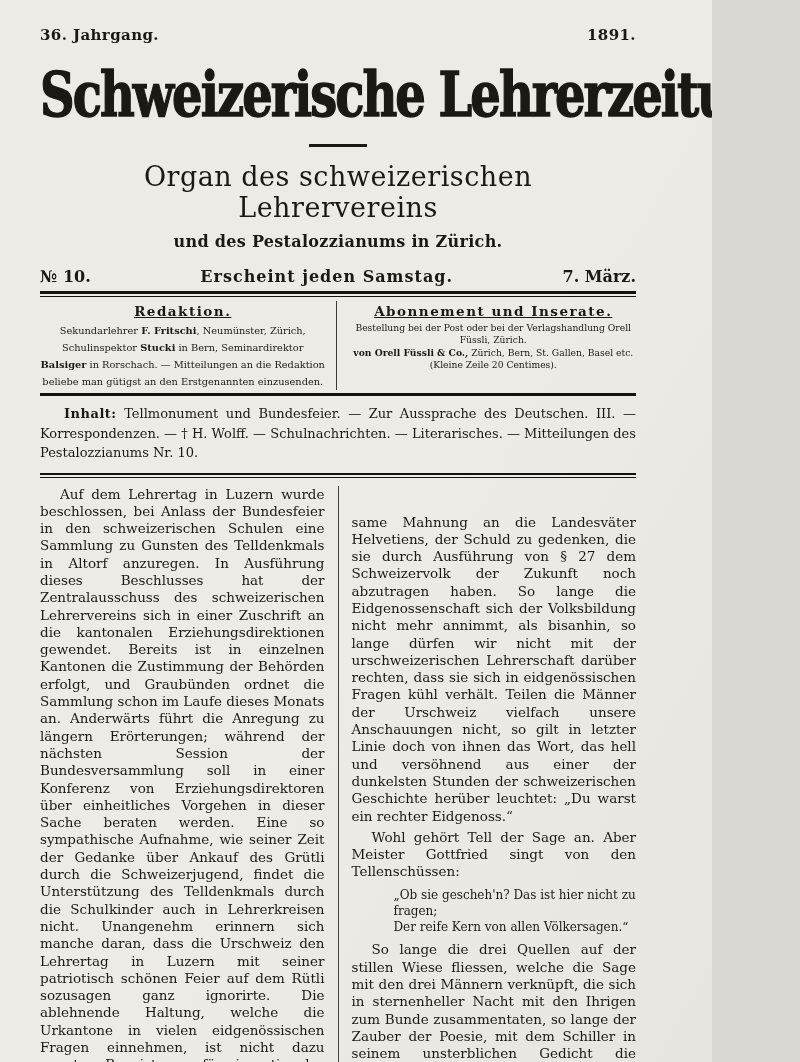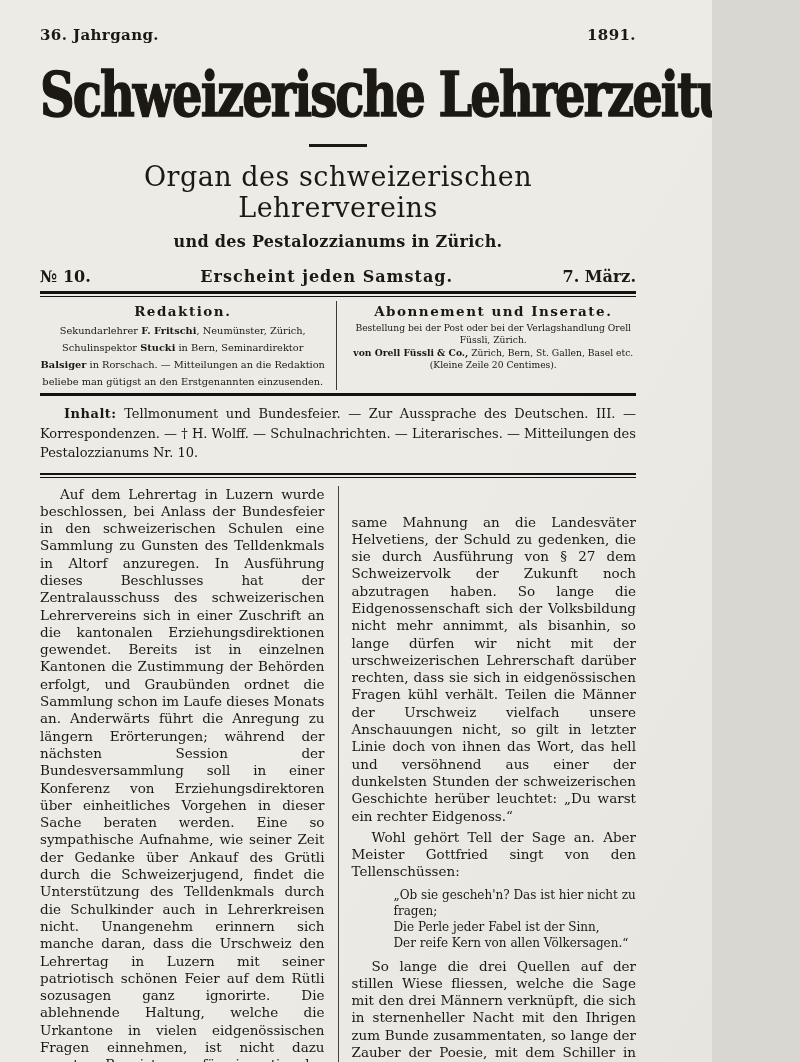--- a/index.html
+++ b/index.html
@@ -57,21 +57,21 @@
 
   .rule-thick { border:0; border-top:3.5px solid #15130f; margin:0; }
   .rule-thin  { border:0; border-top:1.5px solid #15130f; margin:0; }
   .mt2 { margin-top:2px; } .mt5 { margin-top:5px; }
 
   
   .info-table { display:flex; padding:4px 0 3px 0; }
   .info-cell { width:50%; text-align:center; }
   .info-cell.left  { padding-right:10px; border-right:1px solid #3c3a34; }
   .info-cell.right { padding-left:14px; }
-  .info-head { font-size:13.5px; font-weight:bold; letter-spacing:1.5px; margin:2px 0 3px 0; }
+  .info-head { font-size:13.5px; font-weight:bold; letter-spacing:1.5px; margin:2px 0 3px 0;text-decoration:underline; }
   .info-text-l { font-size:9.8px; line-height:17px; }
   .info-text-r { font-size:9.2px; line-height:12.3px; }
 
   
   .inhalt {
     padding:8px 0 10px 0;
     font-size:13px; line-height:19.5px;
     text-align:justify;
     text-indent:24px;
   }
@@ -149,21 +149,20 @@
 
       <div class="col left">
         <p><span>Auf dem Lehrertag in Luzern wurde beschlossen, bei Anlass der Bundesfeier in den schweizerischen Schulen eine Sammlung zu Gunsten des Telldenkmals in Altorf anzuregen. In Ausführung dieses Beschlusses hat der Zentralausschuss des schweizerischen Lehrervereins sich in einer Zuschrift an die kantonalen Erziehungsdirektionen gewendet. Bereits ist in einzelnen Kantonen die Zustimmung der Behörden erfolgt, und Graubünden ordnet die Sammlung schon im Laufe dieses Monats an. Anderwärts führt die Anregung zu längern Erörterungen; während der nächsten Session der Bundesversammlung soll in einer Konferenz von Erziehungsdirektoren über einheitliches Vorgehen in dieser Sache beraten werden. Eine so sympathische Aufnahme, wie seiner Zeit der Gedanke über Ankauf des Grütli durch die Schweizerjugend, findet die Unterstützung des Telldenkmals durch die Schulkinder auch in Lehrerkreisen nicht. Unangenehm erinnern sich manche daran, dass die Urschweiz den Lehrertag in Luzern mit seiner patriotisch schönen Feier auf dem Rütli sozusagen ganz ignorirte. Die ablehnende Haltung, welche die Urkantone in vielen eidgenössischen Fragen einnehmen, ist nicht dazu angetan, Begeisterung für ein nationales Denkmal in Altorf zu wecken  Mit Wärme hörten wir die Anschauung verfechten, es hätte die schweizerische Jugend mehr Ursache, dem Gründer der modernen Volksschule ein Denkmal zu errichten, als für die Statue einer sagenhaften Gestalt ihren Obolus beizutragen. Wenn bis zum 25jährigen Jubiläum der Bundesverfassung von 1874 für die Verwirklichung der </span></p>
       </div>
 
       <div class="col right">
         <p class="noindent" style="margin-top:28px">same Mahnung an die Landesväter Helvetiens, der Schuld zu gedenken, die sie durch Ausführung von § 27 dem Schweizervolk der Zukunft noch abzutragen haben. So lange die Eidgenossenschaft sich der Volksbildung nicht mehr annimmt, als bisanhin, so lange dürfen wir nicht mit der urschweizerischen Lehrerschaft darüber rechten, dass sie sich in eidgenössischen Fragen kühl verhält. Teilen die Männer der Urschweiz vielfach unsere Anschauungen nicht, so gilt in letzter Linie doch von ihnen das Wort, das hell und versöhnend aus einer der dunkelsten Stunden der schweizerischen Geschichte herüber leuchtet: „Du warst ein rechter Eidgenoss.“</p>
         <p>Wohl gehört Tell der Sage an. Aber Meister Gottfried singt von den Tellenschüssen:</p>
         <div class="poem">
           <div>„Ob sie gescheh'n? Das ist hier nicht zu fragen;</div>
-          <div>Die Perle jeder Fabel ist der Sinn,</div>
           <div>Der reife Kern von allen Völkersagen.“</div>
         </div>
         <p>So lange die drei Quellen auf der stillen Wiese fliessen, welche die Sage mit den drei Männern verknüpft, die sich in sternenheller Nacht mit den Ihrigen zum Bunde zusammentaten, so lange der Zauber der Poesie, mit dem Schiller in seinem unsterblichen Gedicht die Schweizersage verklärt und geheiligt hat, seine Kraft und seinen Reiz hat, so lange wird auch die Schweizerjugend gern vom Schützen Tell singen und sagen.</p>
 
       </div>
 
     </div>
   </div>
 </div>
 

